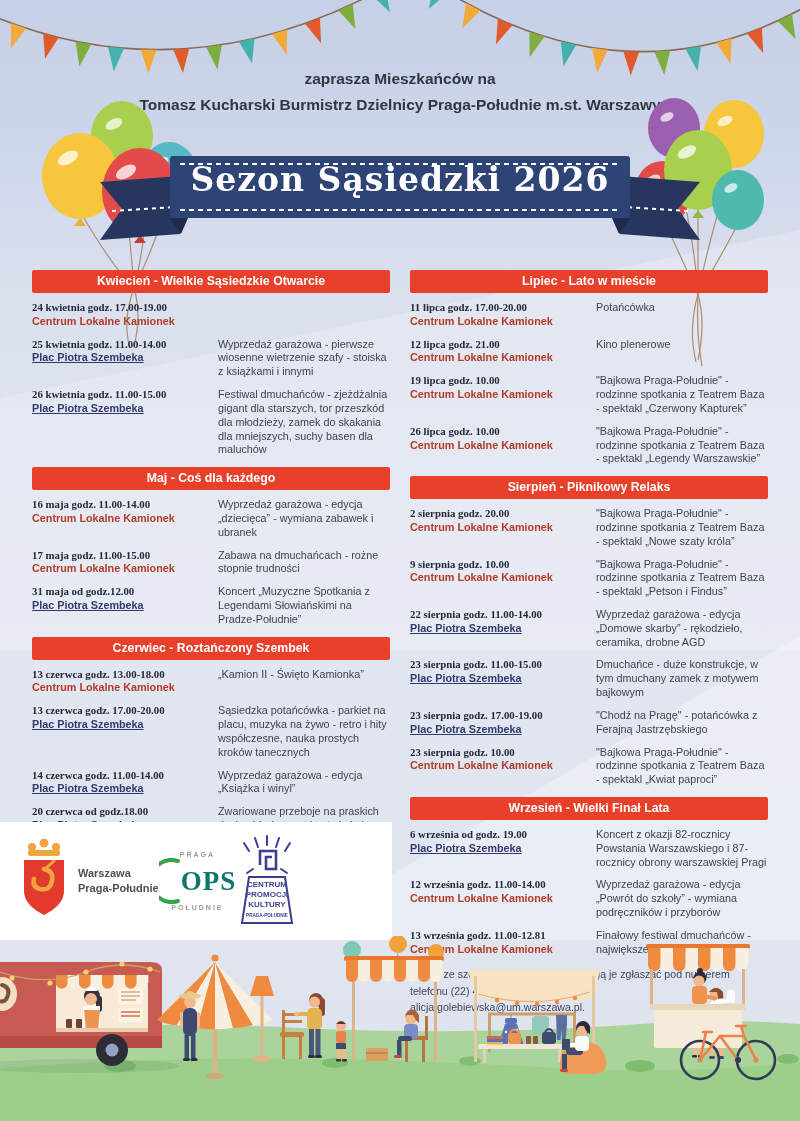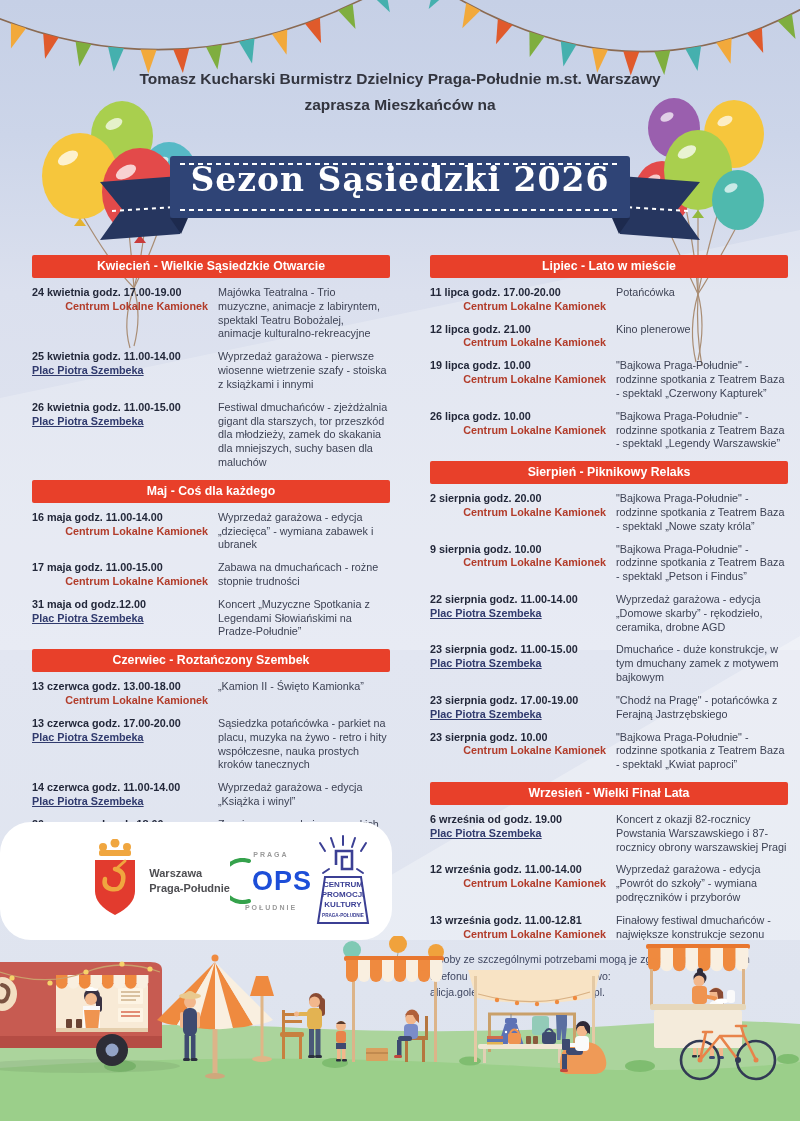--- a/index.html
+++ b/index.html
@@ -14,43 +14,43 @@
   .bunting{position:absolute;top:0;left:0;}
   .invite{position:absolute;top:66px;left:0;width:100%;text-align:center;color:#33353f;font-weight:700;font-size:15.5px;line-height:26px;}
   .balloons{position:absolute;}
   .ribbon-svg{position:absolute;top:148px;left:0;}
   .ribbon-title{
     position:absolute;top:156px;left:170px;width:460px;height:47px;
     display:flex;align-items:center;justify-content:center;
     color:#ffffff;font-family:"DejaVu Serif","Liberation Serif",serif;
     font-weight:800;font-size:33px;letter-spacing:1px;
   }
-  .col{position:absolute;top:255px;width:358px;}
+  .col{position:absolute;top:270px;width:358px;}
   #left-col{left:32px;}
-  #right-col{left:410px;margin-left:20px;}
+  #right-col{left:410px;}
   .month{margin-bottom:10px;}
   .month-bar{background:#e8402a;color:#fff;font-weight:700;font-size:12.3px;text-align:center;padding:4px 2px 5px;border-radius:2px;margin-bottom:8px;}
   .event{display:flex;gap:10px;margin-bottom:9px;}
   .when{flex:0 0 176px;}
-  .date{font-weight:700;color:#23283a;font-size:10.8px;line-height:1.28;}
+  .date{font-weight:700;color:#23283a;font-size:10.8px;line-height:1.28;font-family:Liberation Serif, serif;}
   .loc{font-weight:700;font-size:10.8px;line-height:1.28;}
-  .loc.kamionek{color:#b23c2a;text-align:right;}
+  .loc.kamionek{color:#b23c2a;}
   .loc.szembek{color:#303a6d;text-decoration:underline;}
   .desc{flex:1;font-size:10.8px;color:#3d4254;line-height:1.28;}
   .contact{margin-top:10px;font-size:10.6px;color:#3f4660;line-height:1.55;width:354px;}
   .logo-box{
     position:absolute;left:0;top:822px;width:392px;height:118px;background:#ffffff;
-    display:flex;align-items:center;justify-content:flex-end;padding:0 18px;box-sizing:border-box;border-radius:31px;
+    display:flex;align-items:center;justify-content:flex-start;padding:0 18px;box-sizing:border-box;
   }
   .logo-item{display:flex;align-items:center;gap:8px;}
   .logo-text{font-size:11px;color:#4e4e52;font-weight:600;line-height:1.35;}
   .ops-wrap{display:flex;flex-direction:column;align-items:center;line-height:1;}
   .ops-small{font-size:7px;letter-spacing:2px;color:#9a9a9a;font-weight:600;}
   .ops-mid{display:flex;align-items:center;}
-  .ops-main{font-size:27px;font-weight:800;color:#1d4ed8;letter-spacing:1px;}
+  .ops-main{font-size:27px;font-weight:800;color:#0f766e;letter-spacing:1px;font-family:Liberation Serif, serif;}
   .scene{position:absolute;left:0;bottom:0;}
 </style>
 </head>
 <body>
 
 <div class="poster">
 
   <div class="wedge wedge1"></div>
   <div class="wedge wedge2"></div>
 
@@ -79,22 +79,22 @@
       <polygon points="-8,0 8,0 0,24" transform="translate(631.25 51.5) rotate(1.2286907034382368)" fill="#e05a2b"></polygon>
       <polygon points="-8,0 8,0 0,24" transform="translate(662.3150887573963 51.00295857988165) rotate(-4.581234735519405)" fill="#7fae3f"></polygon>
       <polygon points="-8,0 8,0 0,24" transform="translate(693.2026627218935 47.35798816568047) rotate(-10.36354333483439)" fill="#45b0ae"></polygon>
       <polygon points="-8,0 8,0 0,24" transform="translate(723.9127218934912 40.56508875739647) rotate(-16.003797636138792)" fill="#f2a93b"></polygon>
       <polygon points="-8,0 8,0 0,24" transform="translate(754.4452662721894 30.624260355029584) rotate(-21.403718789507856)" fill="#e05a2b"></polygon>
       <polygon points="-8,0 8,0 0,24" transform="translate(784.8002958579881 17.535502958579883) rotate(-26.489759805636155)" fill="#7fae3f"></polygon>
       <polygon points="-8,0 8,0 0,24" transform="translate(814.9778106508876 1.2988165680473314) rotate(-31.215973573946332)" fill="#45b0ae"></polygon>
     </svg>
 
   <div class="invite">
+    <div>zaprasza Mieszkańców na</div>
     <div>Tomasz Kucharski Burmistrz Dzielnicy Praga-Południe m.st. Warszawy</div>
-    <div>zaprasza Mieszkańców na</div>
   </div>
 
   <svg class="balloons" style="left:22px;top:96px;" width="190" height="260" viewBox="0 0 190 260">
     <g stroke="#a98d74" stroke-width="1.2" fill="none">
       <path d="M62,122 Q90,170 112,192"></path>
         <path d="M100,74 Q108,140 112,192"></path>
       <path d="M122,138 Q118,170 112,192"></path>
         <path d="M145,110 Q128,160 112,192"></path>
       <path d="M112,192 Q100,225 108,252"></path>
         <path d="M112,192 Q120,220 112,250"></path>
@@ -150,21 +150,20 @@
 
   <div id="left-col" class="col">
   <section class="month">
     <div class="month-bar">Kwiecień - Wielkie Sąsiedzkie Otwarcie</div>
     <div class="events">
   <div class="event">
     <div class="when">
       <div class="date">24 kwietnia godz. 17.00-19.00</div>
       <div class="loc kamionek">Centrum Lokalne Kamionek</div>
     </div>
-    <div class="desc">Majówka Teatralna - Trio muzyczne, animacje z labiryntem, spektakl Teatru Bobożalej, animacje kulturalno-rekreacyjne</div>
   </div>
 
   <div class="event">
     <div class="when">
       <div class="date">25 kwietnia godz. 11.00-14.00</div>
       <div class="loc szembek">Plac Piotra Szembeka</div>
     </div>
     <div class="desc">Wyprzedaż garażowa - pierwsze wiosenne wietrzenie szafy - stoiska z książkami i innymi</div>
   </div>
 

